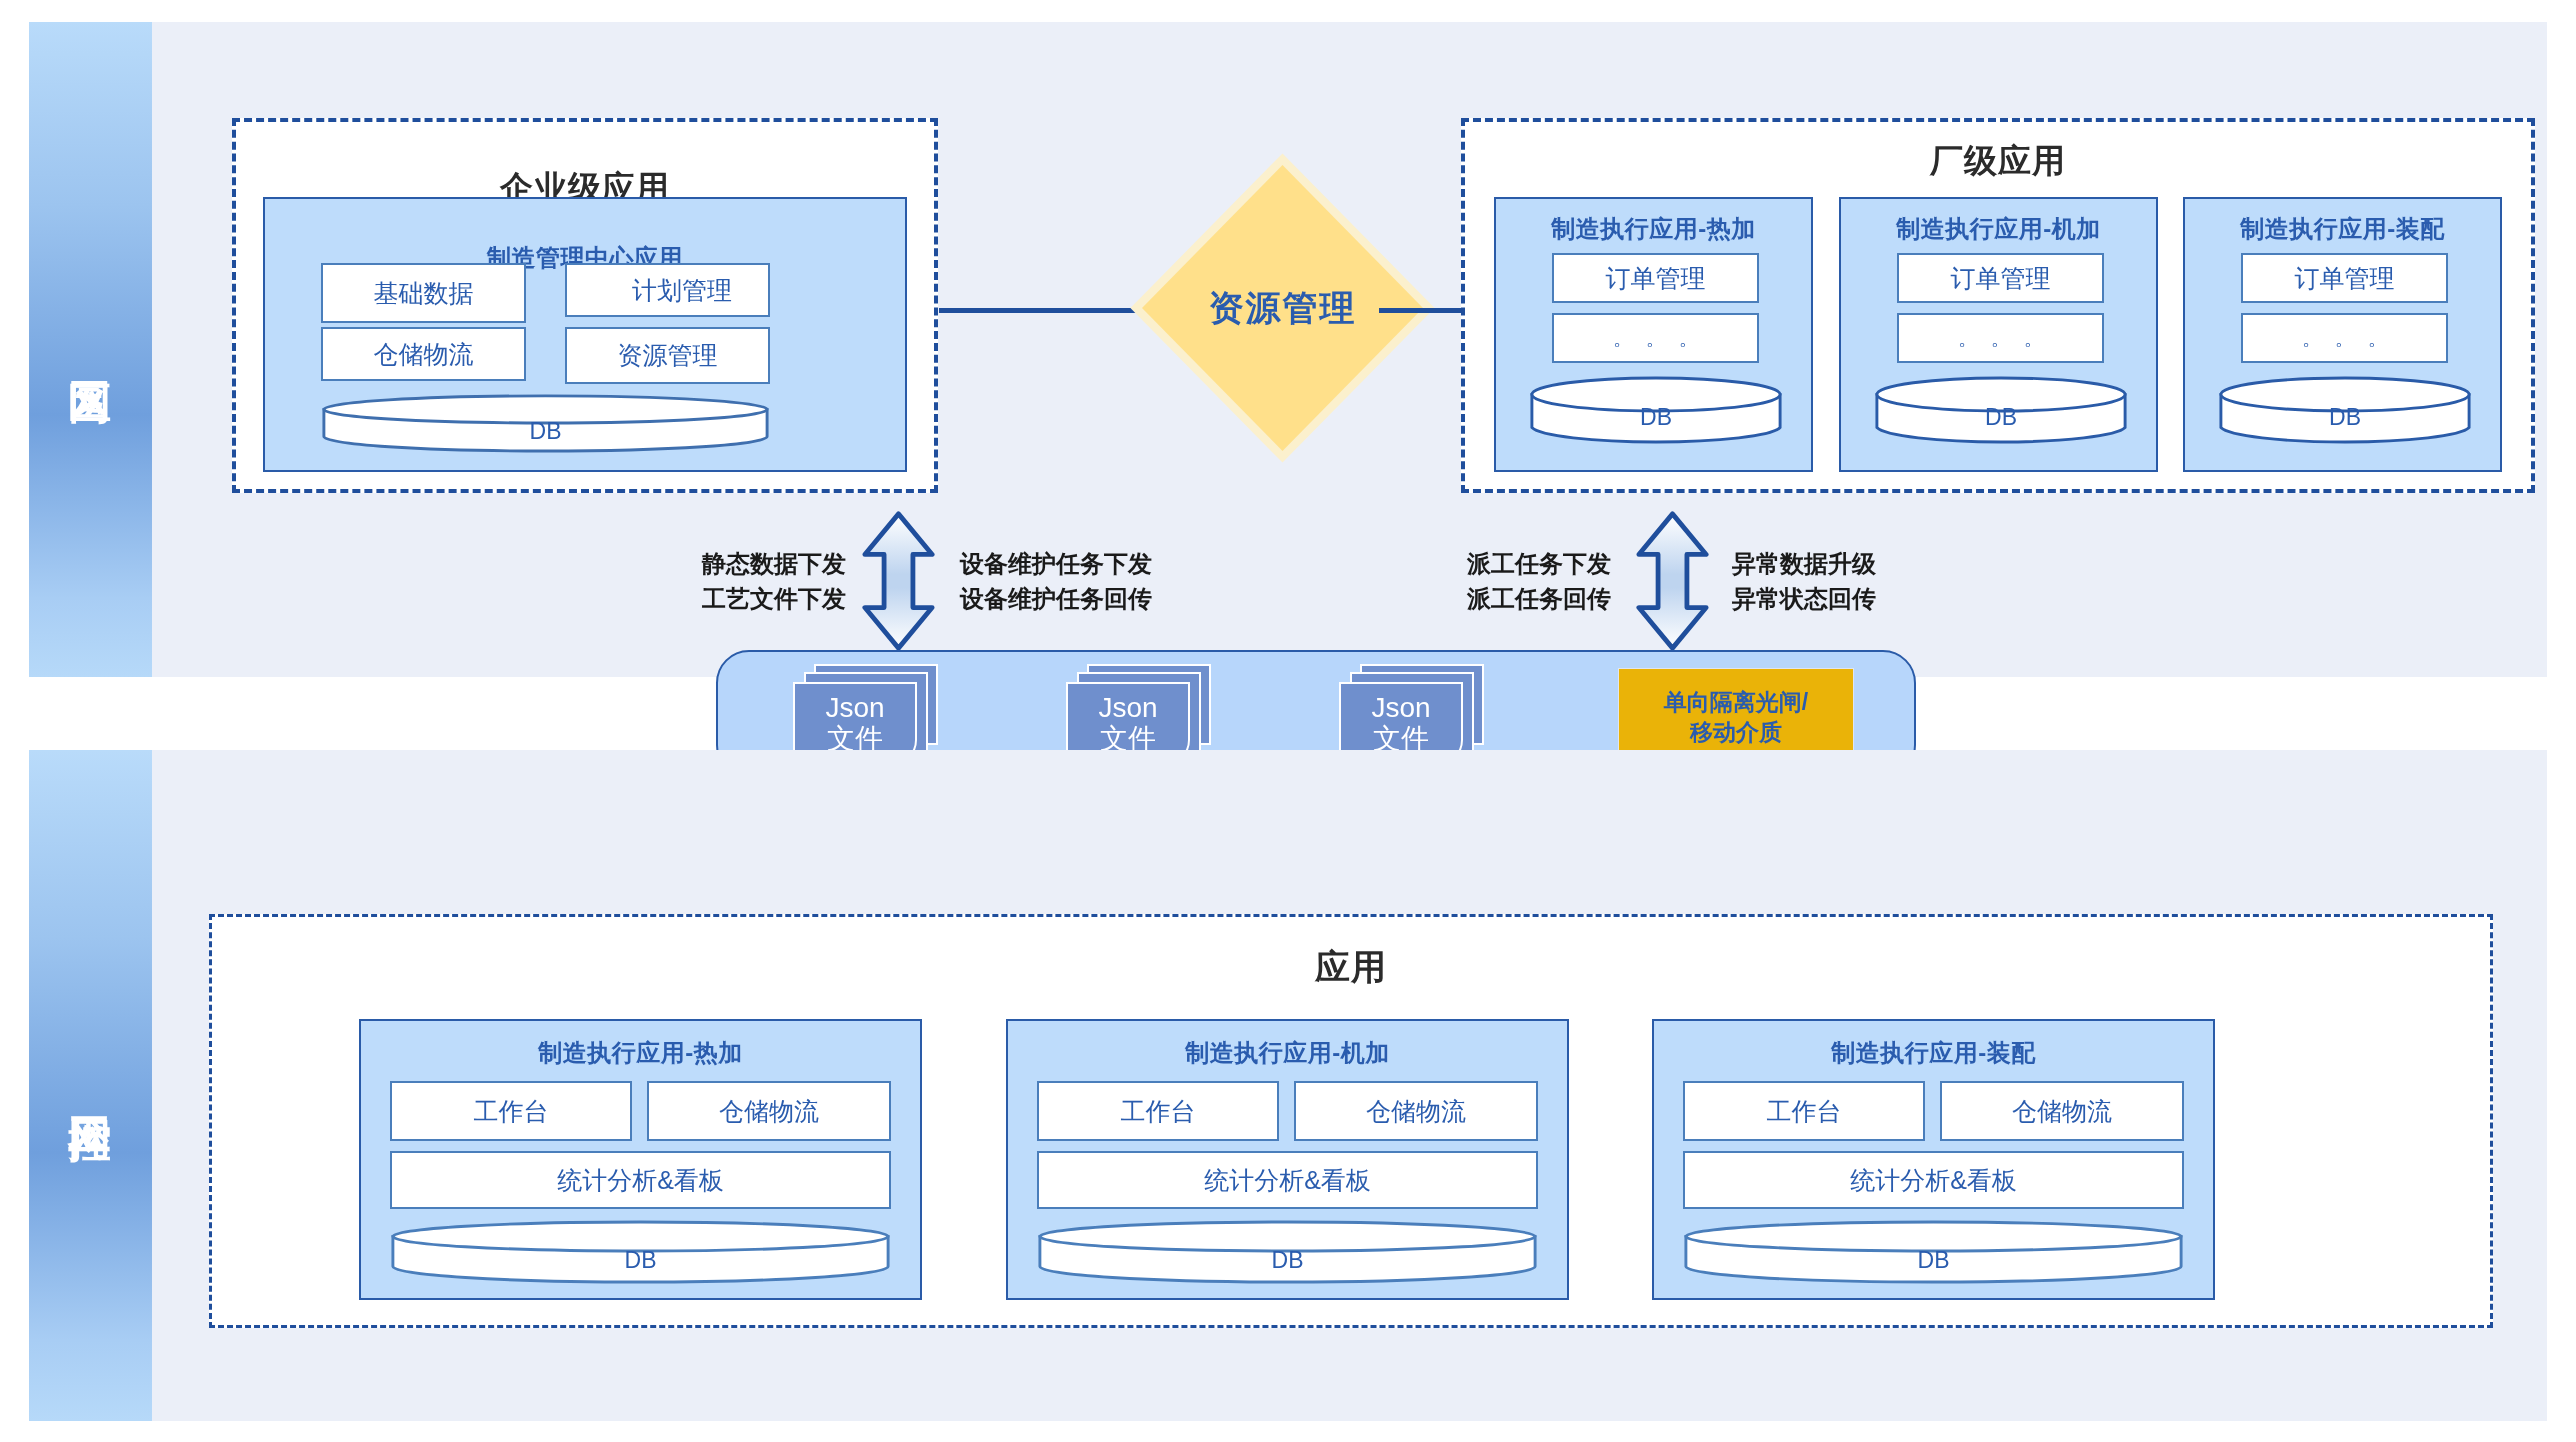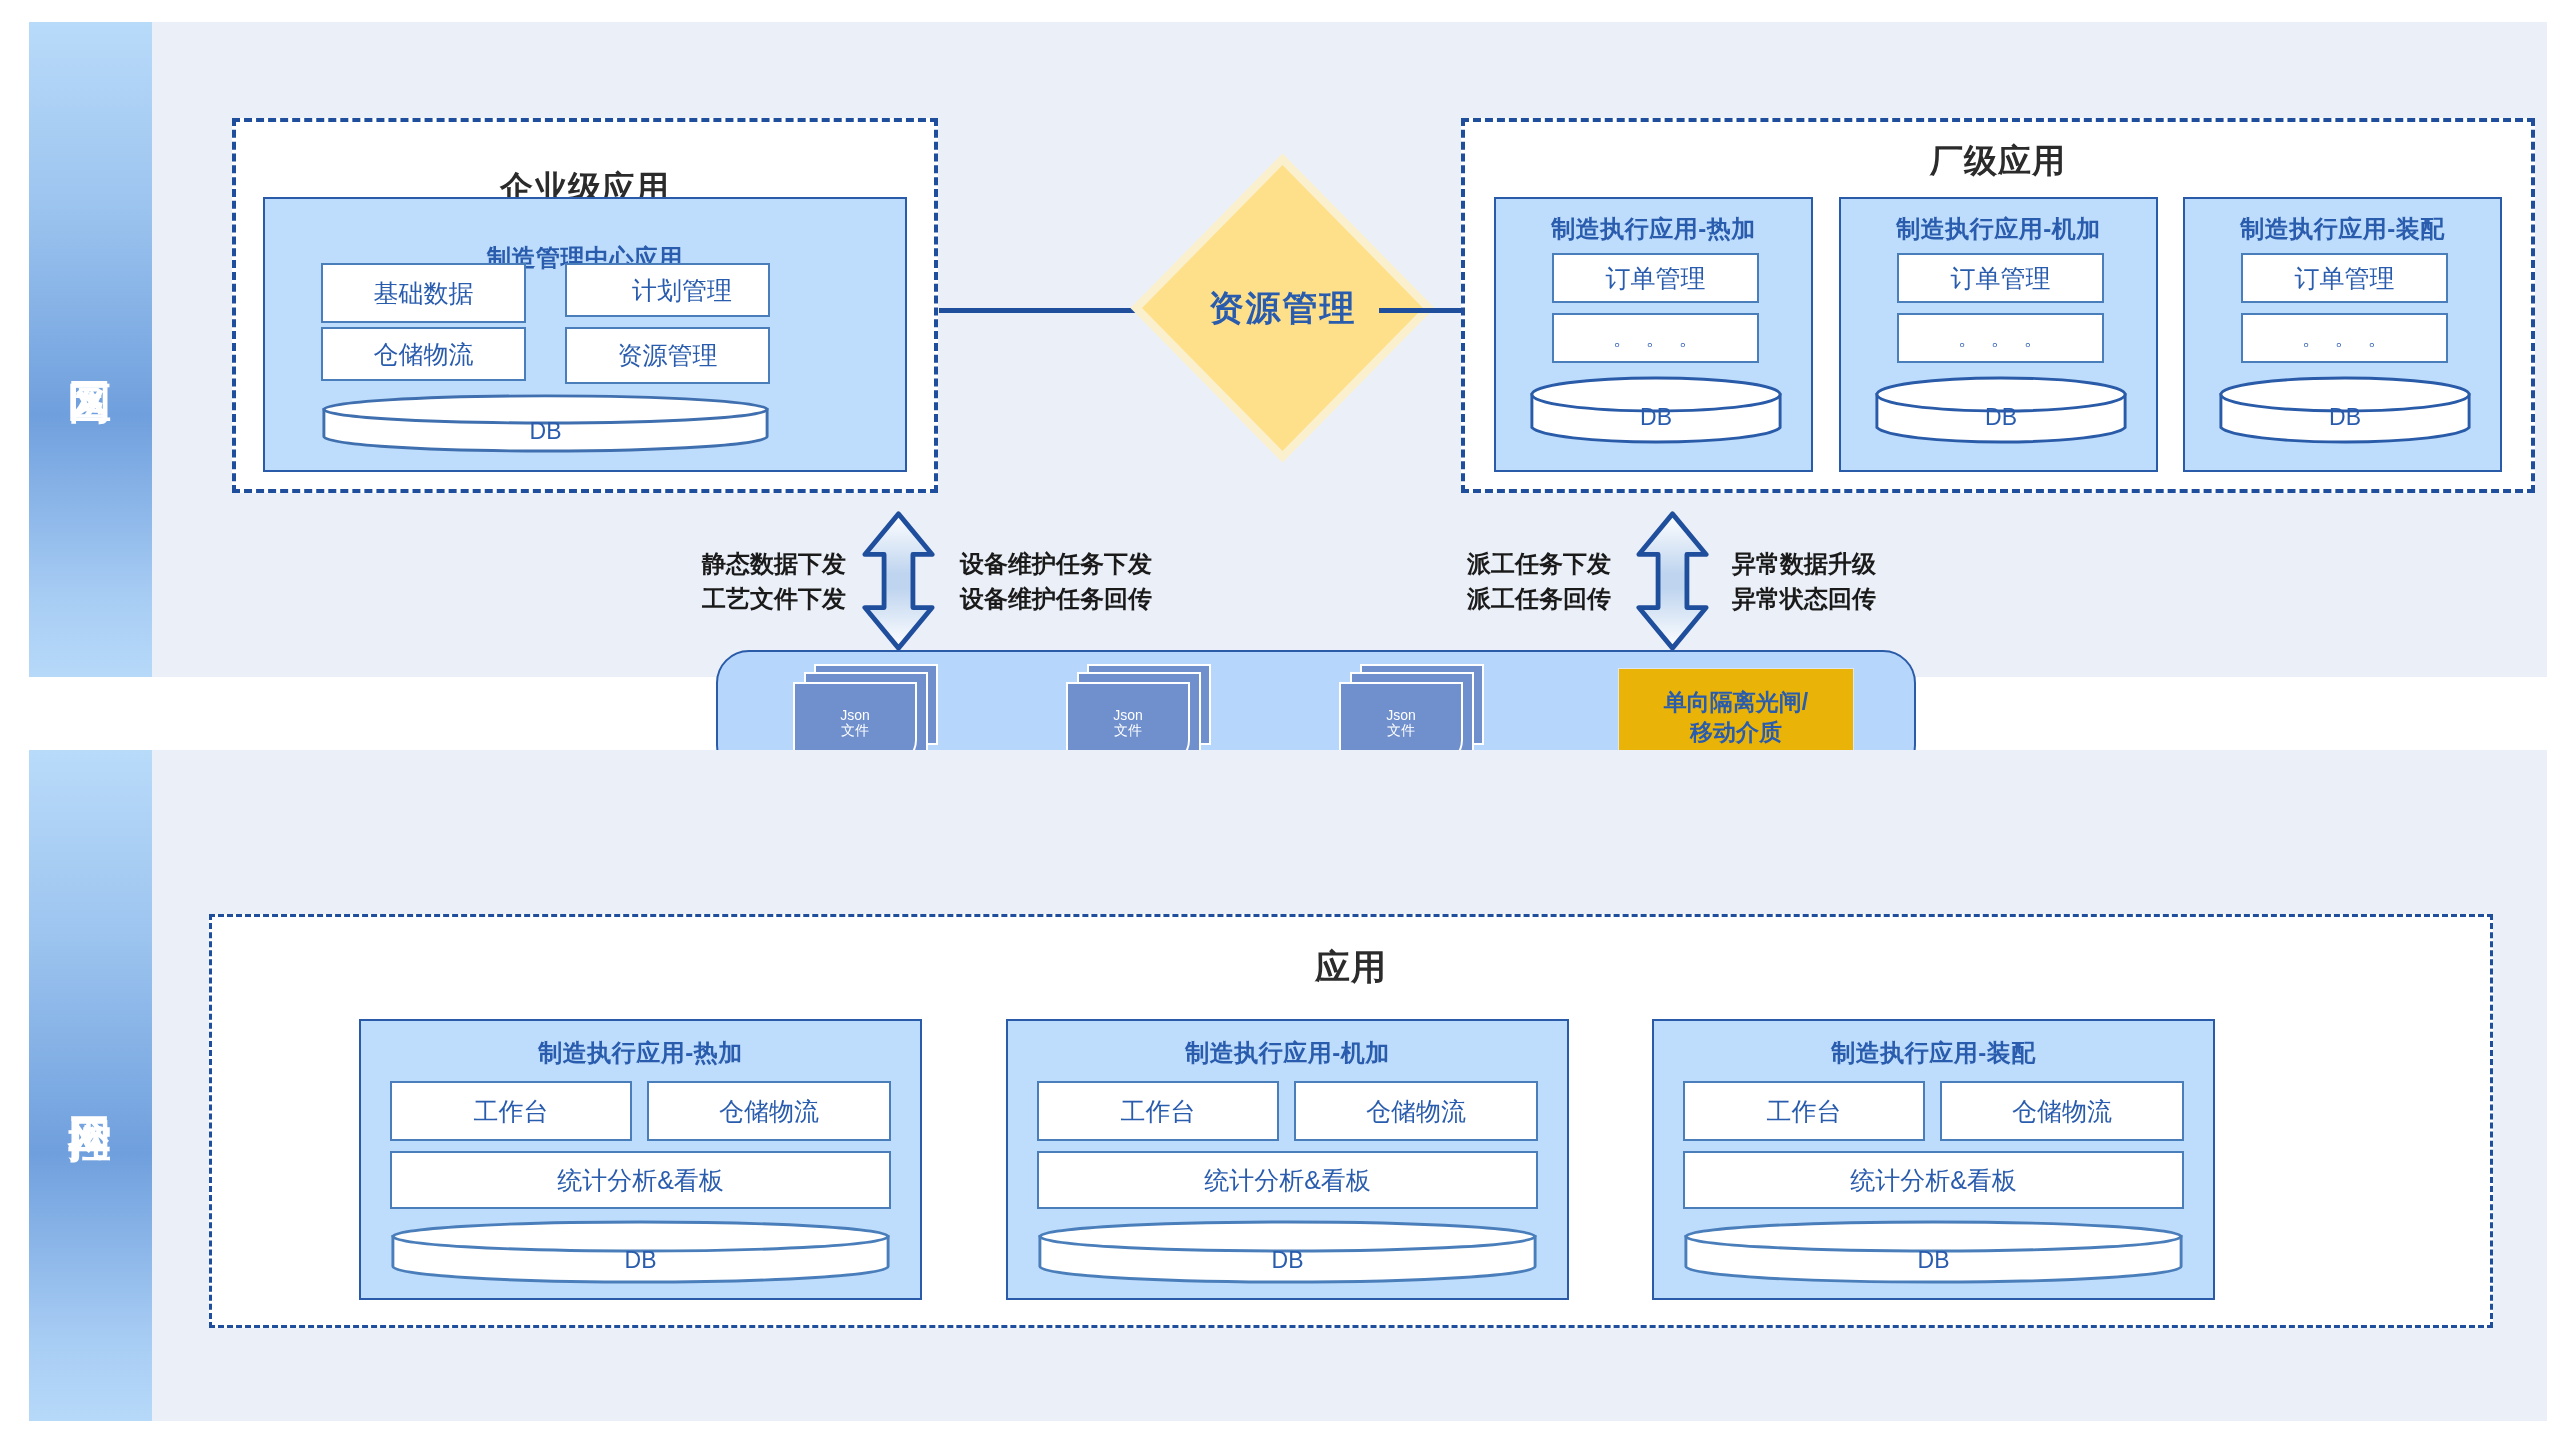--- a/index.html
+++ b/index.html
@@ -63,21 +63,21 @@
   .xfer-bar{position:absolute;background:#b7d6fb;border:2.9px solid #2a5ba8;border-radius:33px;
             box-sizing:border-box;}
   .jsonstack{position:absolute;width:145px;height:102px;}
   .jsonstack .card{position:absolute;background:#6f8fcd;border:2.9px solid #ffffff;box-sizing:border-box;}
   .jsonstack .c1{left:21px;top:0;width:124px;height:81px;}
   .jsonstack .c2{left:10.6px;top:8.7px;width:124px;height:83px;}
   .jsonstack .c3{left:0;top:18.4px;width:124px;height:83px;
                  border-bottom-left-radius:5.8px;border-bottom-right-radius:25px;}
   .jsonstack .txt{position:absolute;left:0;top:18.4px;width:124px;height:83px;
                   display:flex;flex-direction:column;align-items:center;justify-content:center;
-                  color:#ffffff;font-size:14px;line-height:1.12;}
+                  color:#ffffff;font-size:28px;line-height:1.12;}
   .gate-box{position:absolute;background:#eab308;border:1px solid #dfe6f2;
             display:flex;flex-direction:column;align-items:center;justify-content:center;
             color:#2a5cae;font-size:23px;font-weight:bold;line-height:1.3;text-align:center;}
 </style>
 </head>
 <body>
 
 <div id="canvas">
 
   <div class="zone-band" style="left:29px;top:22px;width:2518px;height:655px;"></div>

